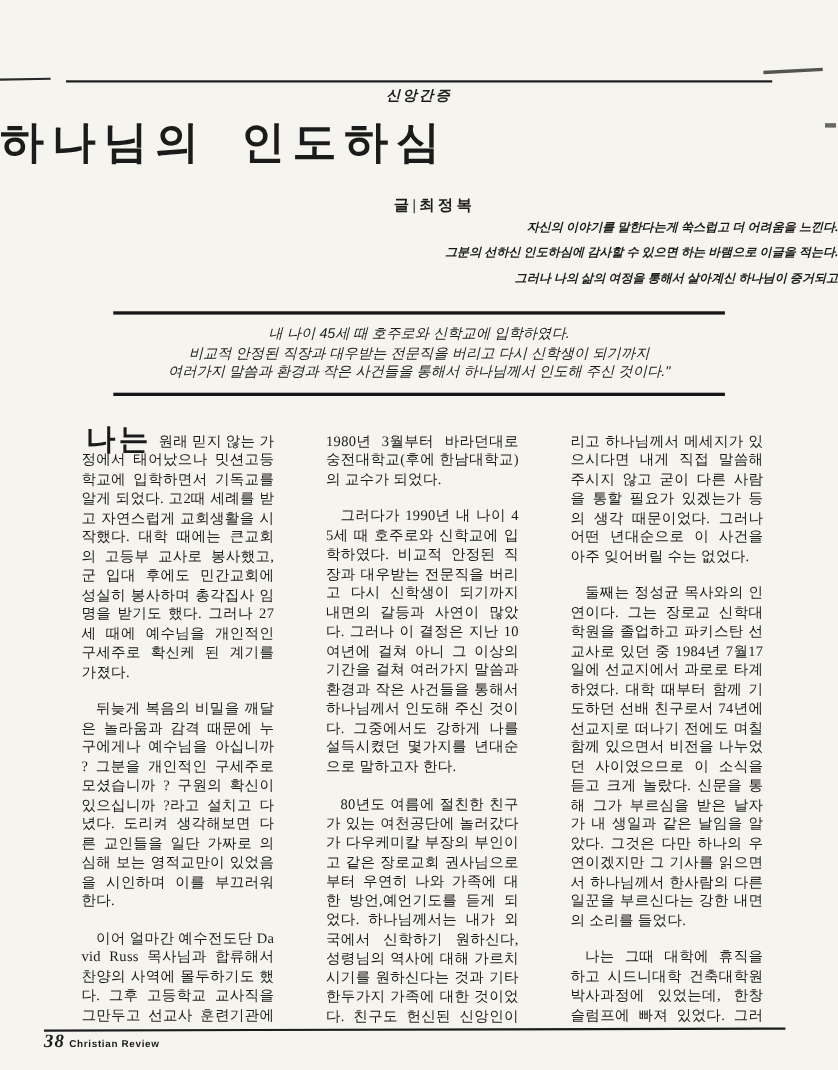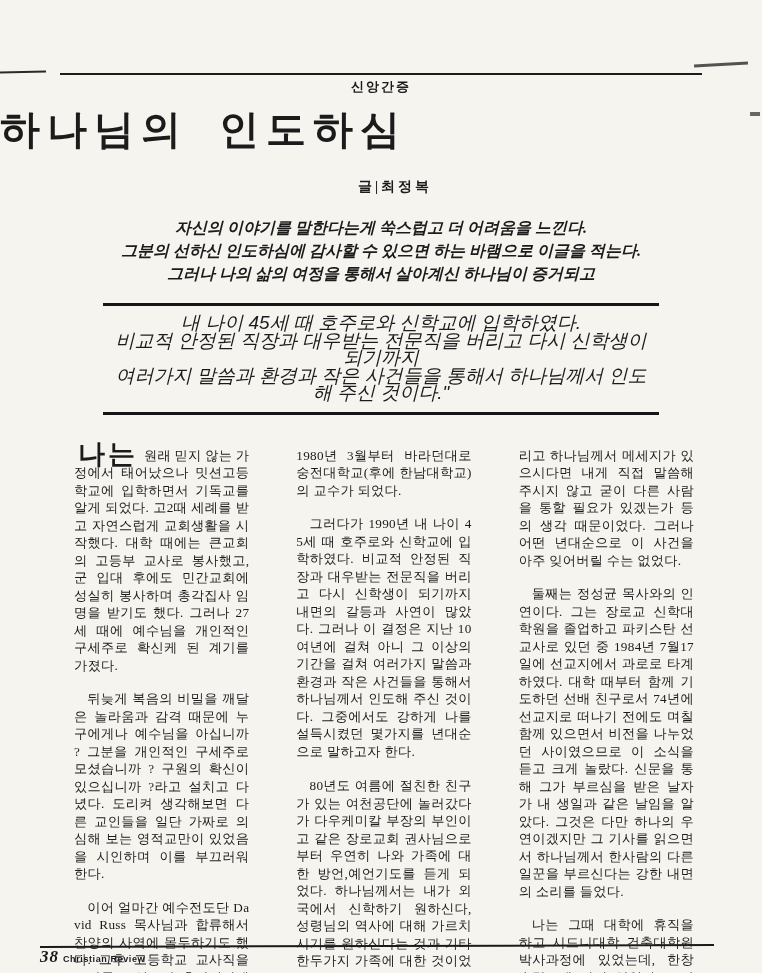--- a/index.html
+++ b/index.html
@@ -15,46 +15,46 @@
   
   .frag{position:absolute;background:#2a2a2a;}
   .frag.left{top:71px;left:0;width:46px;height:2px;transform:rotate(-1deg);}
   .frag.right{top:63px;right:14px;width:54px;height:3px;transform:rotate(-3deg);opacity:.8;}
   .frag.edge{top:112px;right:2px;width:10px;height:4px;opacity:.7;}
 
   .rule{background:#1b1b1b;}
   .top-rule{margin:73px 0 0 60px;width:642px;height:2px;}
 
   .category{margin-top:3px;text-align:center;font-size:13px;font-weight:bold;
-    letter-spacing:2px;font-family:"Liberation Sans","DejaVu Sans",sans-serif;}
+    letter-spacing:2px;font-family:"Liberation Sans","DejaVu Sans",sans-serif;font-style:italic;}
 
   .title{margin:8px 0 16px 0;text-align:left;font-size:40px;line-height:52px;
     font-weight:bold;letter-spacing:7px;word-spacing:14px;}
 
   .byline{margin-top:22px;text-align:center;font-size:14px;font-weight:bold;letter-spacing:3px;padding-left:28px;}
 
-  .intro{margin-top:20px;text-align:center;font-style:italic;font-weight:bold;
-    font-size:16px;line-height:23px;}
+  .intro{text-align:right;font-style:italic;font-weight:bold;
+    font-size:11px;line-height:23px;}
 
   .quote-box{margin:18px auto 0 auto;width:548px;
     border-top:3px solid #161616;border-bottom:3px solid #161616;
     padding:8px 4px 10px 4px;text-align:center;
     font-family:"Liberation Sans","DejaVu Sans",sans-serif;
-    font-style:italic;font-size:19px;line-height:17.5px;}
+    font-style:italic;font-size:13px;line-height:17.5px;}
 
   .columns{display:flex;gap:15px;margin:16px 52px 0 58px;height:556px;overflow:hidden;}
   .col{flex:1;font-size:13.2px;line-height:17.5px;letter-spacing:.3px;
     text-align:justify;word-break:break-all;overflow:hidden;}
   .col p{margin:16px;}
   .col p.indent{text-indent:1em;}
   .col p.gap{margin-top:17px;}
   .lead{font-size:27px;font-weight:bold;letter-spacing:3px;margin:0 6px 0 4px;
     vertical-align:-3px;line-height:0;}
 
-  .footer{position:absolute;left:40px;right:48px;bottom:6px;}
+  .footer{position:absolute;left:40px;right:48px;bottom:16px;}
   .footer-rule{width:100%;height:1.5px;background:#1b1b1b;transform:rotate(-.15deg);}
   .footer-text{margin-top:1px;}
   .pagenum{font-size:17px;font-weight:bold;font-style:italic;letter-spacing:1px;}
   .mag{font-size:9px;font-weight:bold;letter-spacing:.6px;margin-left:4px;
     font-family:"Liberation Sans","DejaVu Sans",sans-serif;}
 </style>
 </head>
 <body>
 
 <div class="page">

